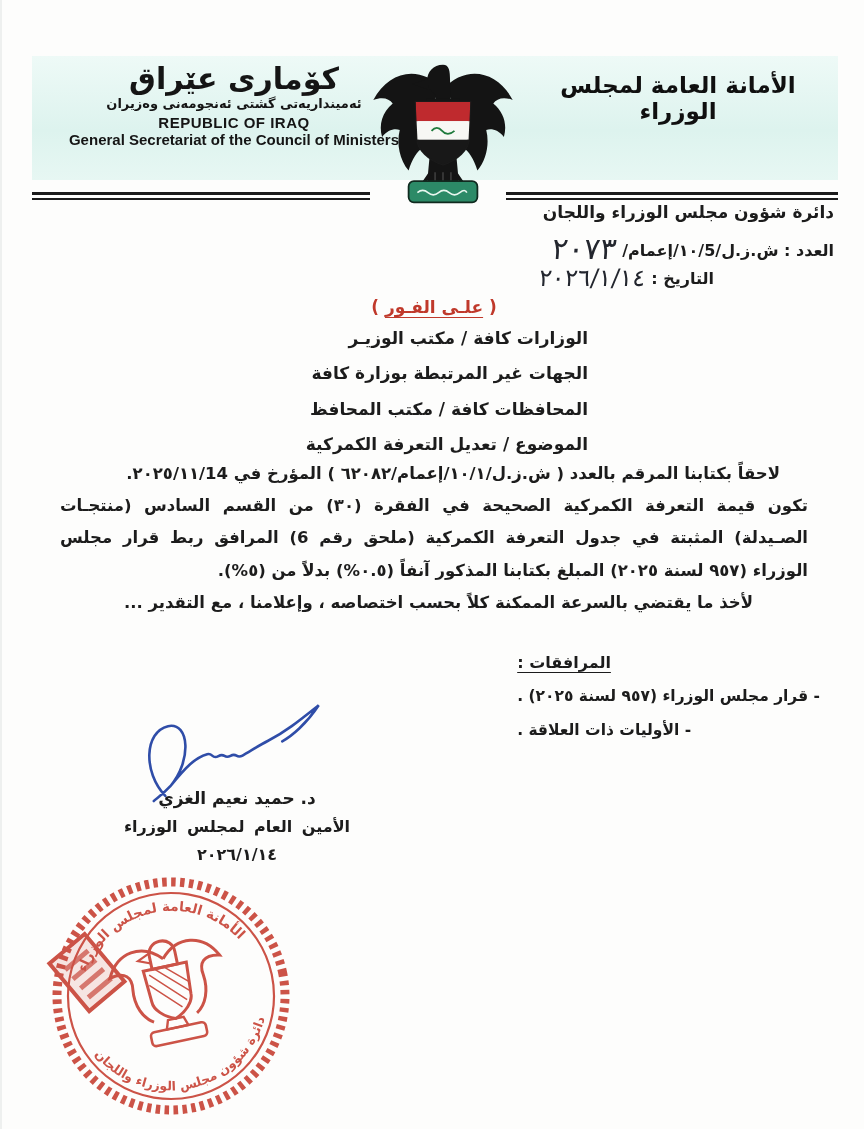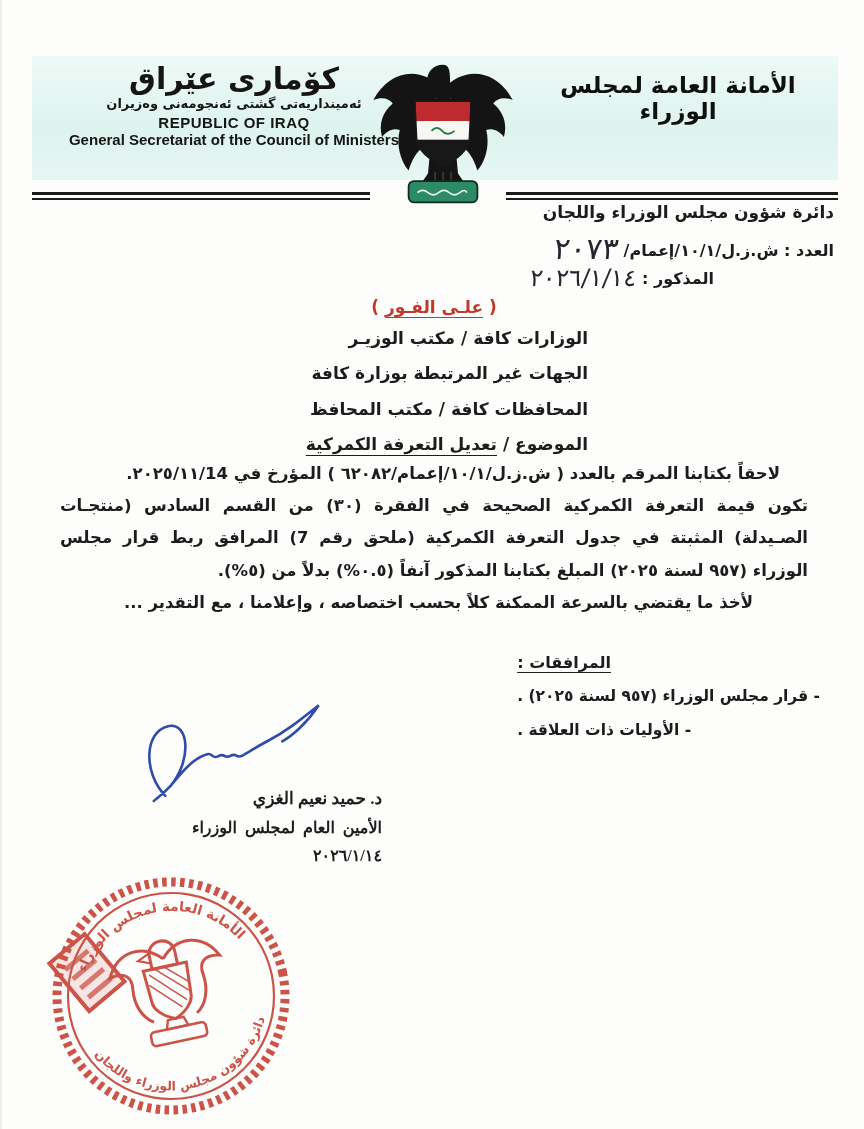--- a/index.html
+++ b/index.html
@@ -29,33 +29,33 @@
   .numline{position:absolute;right:32px;top:228px;direction:rtl;font-size:16px;font-weight:bold;white-space:nowrap;}
   .hand{display:inline-block;font-size:30px;font-weight:500;letter-spacing:3px;transform:skewX(-6deg);position:relative;top:3px;color:#23262e;}
   .dateline{position:absolute;right:152px;top:262px;direction:rtl;font-size:16px;font-weight:bold;white-space:nowrap;}
   .hand2{font-size:24px;letter-spacing:2px;top:2px;}
   
   .urgent{position:absolute;left:0;top:297px;width:864px;text-align:center;
     color:#c0392b;font-weight:bold;font-size:17px;direction:rtl;}
   .urgent .u{text-decoration:underline;text-underline-offset:4px;text-align:center;}
   .addr{position:absolute;right:278px;top:321px;direction:rtl;text-align:right;
     font-size:17px;font-weight:bold;line-height:2.08;white-space:nowrap;}
-  .u2{text-decoration:underline;text-underline-offset:5px;}
+  .u2{text-underline-offset:5px;}
   
   .bodytxt{position:absolute;left:58px;top:458px;width:748px;direction:rtl;
     font-size:16.5px;font-weight:600;line-height:1.95;text-align:justify;}
   .bodytxt p{margin:0;}
   .p1{text-indent:28px;}
   .p3{text-indent:55px;margin-top:6px;}
   
   .attach{position:absolute;right:46px;top:646px;direction:rtl;text-align:left;
     font-size:15.5px;font-weight:600;line-height:2.15;}
   .alabel{text-decoration:underline;text-underline-offset:4px;font-weight:bold;font-size:16px;}
   
-  .sig{position:absolute;left:90px;top:696px;width:290px;text-align:right;direction:rtl;font-family:Liberation Serif, serif;}
+  .sig{position:absolute;left:90px;top:696px;width:290px;text-align:center;direction:rtl;}
   .sig svg{display:block;margin:0 auto;}
   .sname{font-size:17px;font-weight:bold;margin-top:-8px;}
   .stitle{font-size:16px;font-weight:bold;margin-top:9px;word-spacing:4px;}
   .sdate{font-size:16px;font-weight:bold;margin-top:9px;letter-spacing:3px;}
   
   .stamp{position:absolute;left:34px;top:866px;width:270px;height:260px;transform:rotate(-12deg);opacity:.92;}
   .stamp text{font-weight:bold;letter-spacing:1px;}
 </style>
 </head>
 <body>
@@ -99,45 +99,45 @@
     </g>
     <rect x="46" y="148" width="78" height="24" rx="6" fill="#2c8a67" stroke="#102a1f" stroke-width="2"></rect>
     <path d="M56,161 q6,-5 12,0 t12,0 t12,0 t12,0 t8,0" stroke="#e9f6ef" stroke-width="1.8" fill="none"></path>
   </svg>
 
   <div class="rule rule-left"></div>
   <div class="rule rule-right"></div>
 
   <div class="dept">دائرة شؤون مجلس الوزراء واللجان</div>
   <div class="numline">
-    <span>العدد : ش.ز.ل/١٠/١/إعمام/</span>
+    <span>العدد : ش.ز.ل/١٠/5/إعمام/</span>
     <span class="hand">٢٠٧٣</span>
   </div>
   <div class="dateline">
-    <span>المذكور :</span>
+    <span>التاريخ :</span>
     <span class="hand hand2">٢٠٢٦/١/١٤</span>
   </div>
 
   <div class="urgent">
     <span>( </span><span class="u">علـى الفـور</span><span> )</span>
   </div>
 
   <div class="addr">
     <div>الوزارات كافة / مكتب الوزيـر</div>
     <div>الجهات غير المرتبطة بوزارة كافة</div>
     <div>المحافظات كافة / مكتب المحافظ</div>
     <div class="subj">
       <span>الموضوع /</span>
       <span class="u2">تعديل التعرفة الكمركية</span>
     </div>
   </div>
 
   <div class="bodytxt">
     <p class="p1">لاحقاً بكتابنا المرقم بالعدد ( ش.ز.ل/١٠/١/إعمام/٦٢٠٨٢ ) المؤرخ في ٢٠٢٥/١١/14.</p>
-    <p class="p2">تكون قيمة التعرفة الكمركية الصحيحة في الفقرة (٣٠) من القسم السادس (منتجـات الصـيدلة) المثبتة في جدول التعرفة الكمركية (ملحق رقم 7) المرافق ربط قرار مجلس الوزراء (٩٥٧ لسنة ٢٠٢٥) المبلغ بكتابنا المذكور آنفاً (٠.٥%) بدلاً من (٥%).</p>
+    <p class="p2">تكون قيمة التعرفة الكمركية الصحيحة في الفقرة (٣٠) من القسم السادس (منتجـات الصـيدلة) المثبتة في جدول التعرفة الكمركية (ملحق رقم 6) المرافق ربط قرار مجلس الوزراء (٩٥٧ لسنة ٢٠٢٥) المبلغ بكتابنا المذكور آنفاً (٠.٥%) بدلاً من (٥%).</p>
     <p class="p3">لأخذ ما يقتضي بالسرعة الممكنة كلاً بحسب اختصاصه ، وإعلامنا ، مع التقدير ...</p>
   </div>
 
   <div class="attach">
     <div class="alabel">المرافقات :</div>
     <div>- قرار مجلس الوزراء (٩٥٧ لسنة ٢٠٢٥) .</div>
     <div>- الأوليات ذات العلاقة .</div>
   </div>
 
   <div class="sig">

